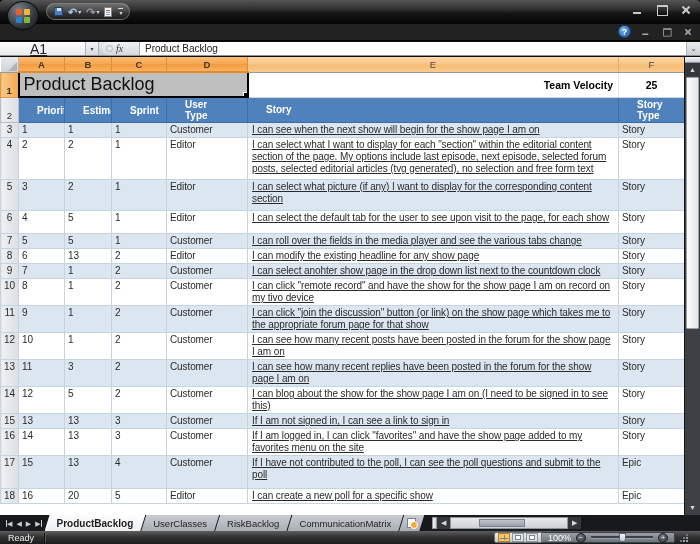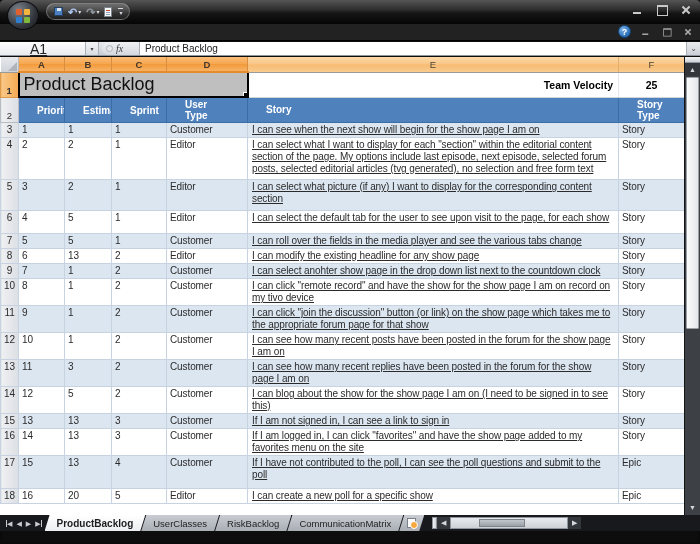--- a/index.html
+++ b/index.html
@@ -436,14 +436,33 @@
     <div class="hscroll">
       <div class="h-split"></div>
       <div class="h-left">◀</div>
       <div class="h-track">
         <div class="h-thumb"></div>
       </div>
       <div class="h-right">▶</div>
     </div>
   </div>
 
+  <div class="statusbar">
+    <div class="ready">Ready</div>
+    <div class="sb-right">
+      <div class="viewpill">
+        <div class="vb grid active"></div>
+        <div class="vb pl"></div>
+        <div class="vb pb"></div>
+      </div>
+      <div class="zoompill">
+        <span>100%</span>
+        <div class="zbtn">−</div>
+        <div class="ztrack">
+          <div class="zthumb"></div>
+        </div>
+        <div class="zbtn">+</div>
+      </div>
+      <div class="grip"></div>
+    </div>
+  </div>
 
 </div>
 
 </body></html>

